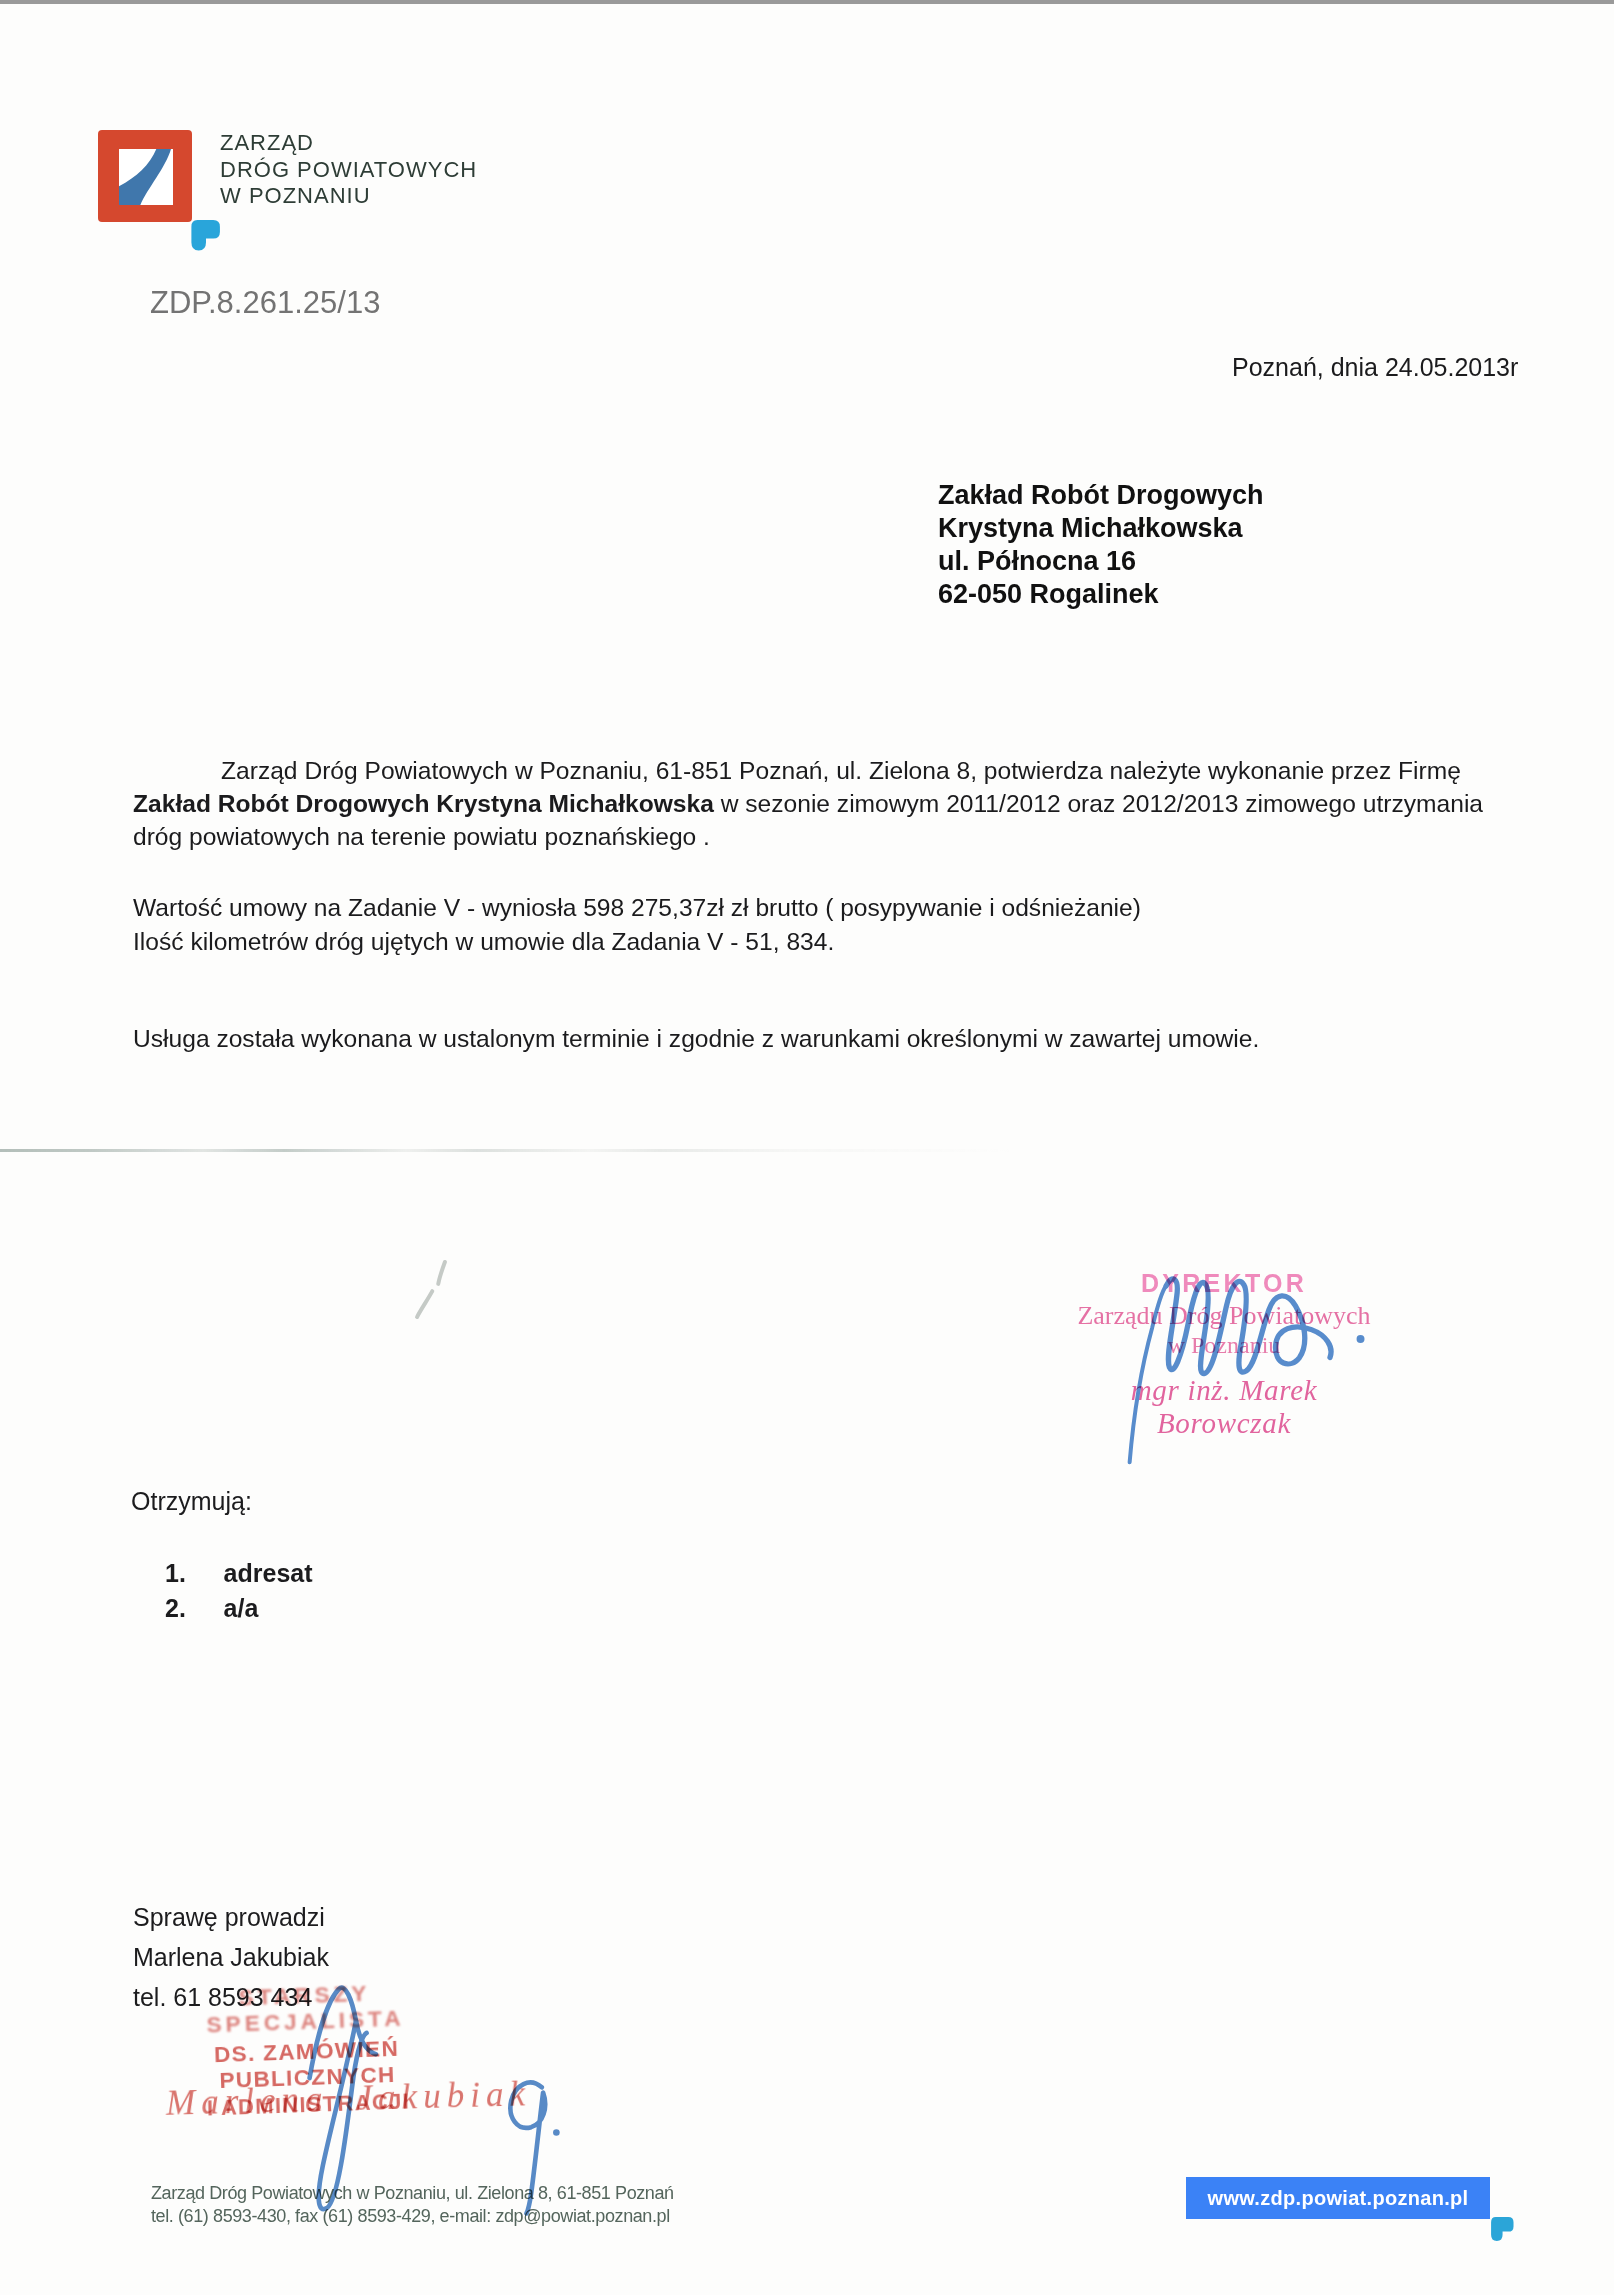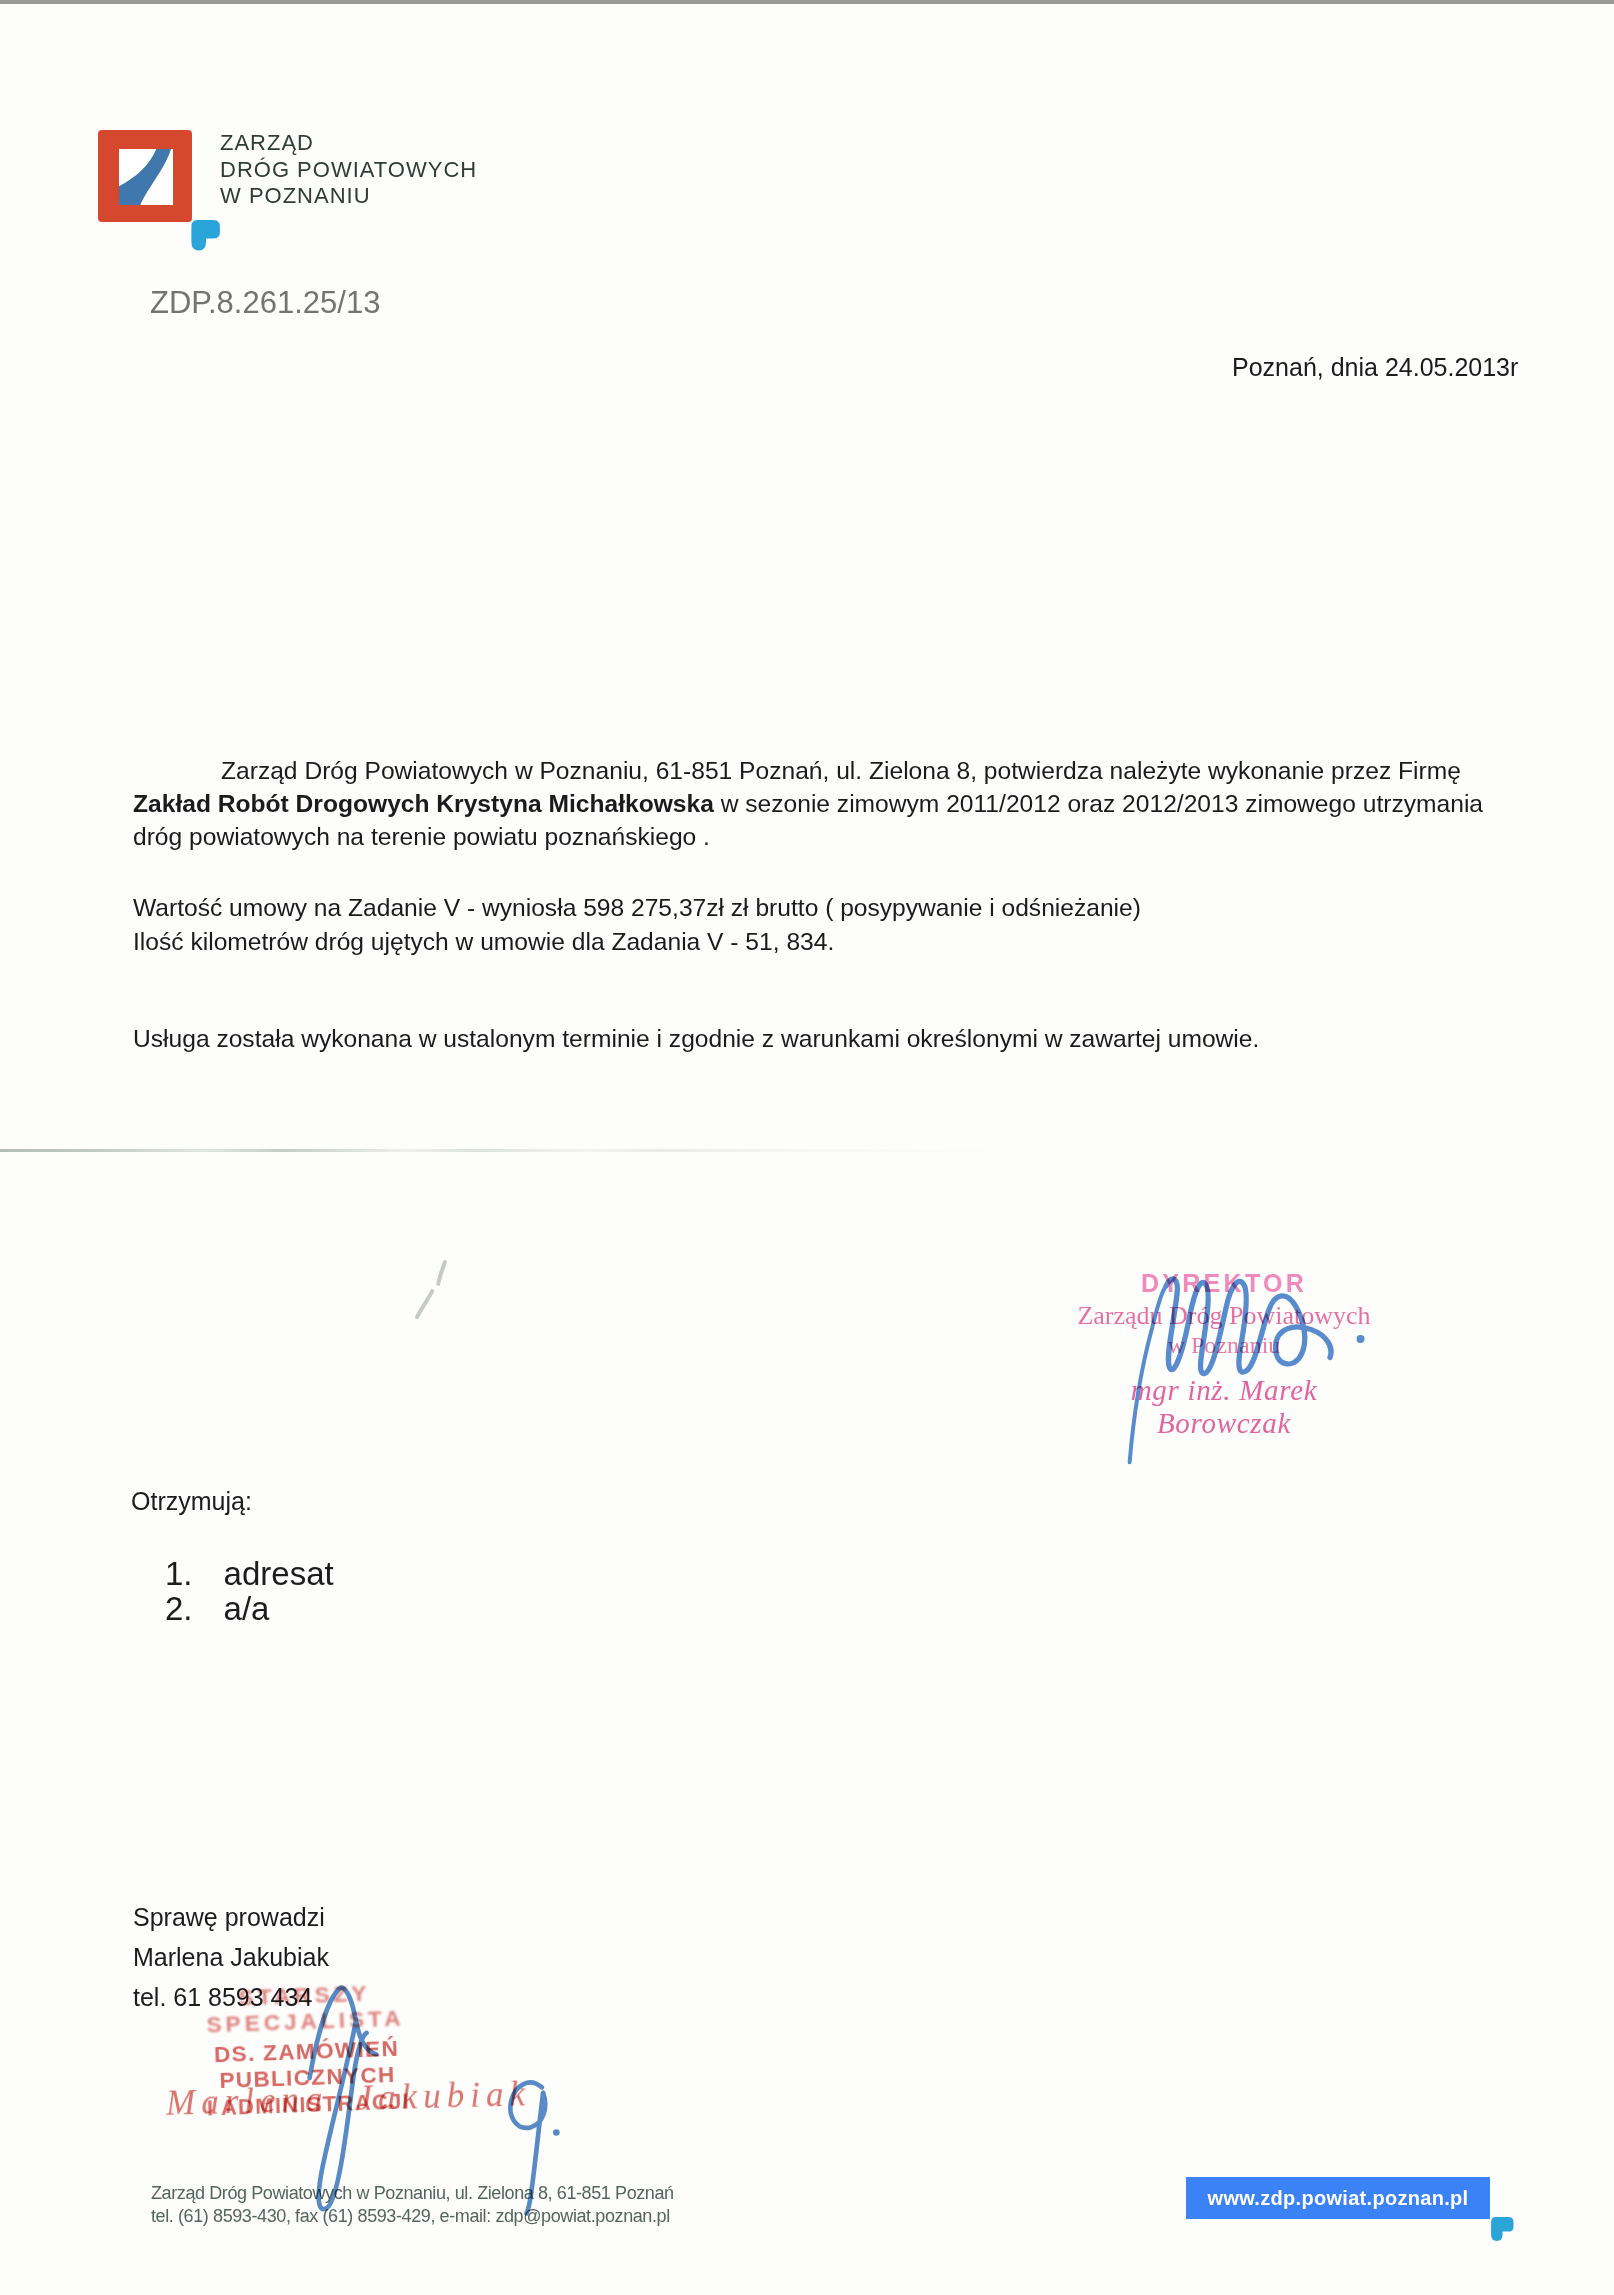--- a/index.html
+++ b/index.html
@@ -39,21 +39,21 @@
     filter:blur(0.7px);
   }
   
   .dstamp{left:1066px;top:1265px;width:316px;text-align:center;mix-blend-mode:multiply;}
   .ds-title{font-size:25px;font-weight:700;letter-spacing:3.3px;color:#ee6fae;filter:blur(0.5px);opacity:.8;}
   .ds-l2{font-family:"Liberation Serif",serif;font-size:26px;color:#e5679f;margin-top:3.3px;opacity:.92;filter:blur(0.2px);}
   .ds-l3{font-family:"Liberation Serif",serif;font-size:24px;color:#e5679f;margin-top:0.7px;opacity:.85;filter:blur(0.3px);}
   .ds-name{font-family:"Liberation Serif",serif;font-style:italic;font-size:29px;color:#e25d9b;margin-top:14.6px;letter-spacing:0.7px;opacity:.95;}
   
   .otrzymuja{left:131px;top:1483px;font-size:25px;}
-  .dist{left:165px;top:1552px;font-size:33px;line-height:35px;}
+  .dist{left:165px;top:1552px;font-size:25px;line-height:35px;font-weight:bold;}
   .dist .num{display:inline-block;width:36px;}
   .dist .lab{margin-left:22.6px;}
   
   .sprawe{left:133px;top:1893px;font-size:25px;line-height:40px;}
   
   .rstamp{left:147px;top:1979px;width:319px;text-align:center;transform:rotate(-2deg);
           color:#cf4a43;font-weight:700;mix-blend-mode:multiply;}
   .rs-l1{font-size:22.6px;letter-spacing:4px;filter:blur(1.1px);opacity:.68;}
   .rs-l2{font-size:22.6px;letter-spacing:1.3px;margin-top:4px;filter:blur(0.3px);opacity:.82;}
   .rs-l3{font-size:22px;letter-spacing:1.3px;margin-top:1.3px;filter:blur(0.3px);opacity:.8;}
@@ -90,20 +90,26 @@
   </div>
   <div class="abs logo-text">
     <div>ZARZĄD</div>
     <div>DRÓG POWIATOWYCH</div>
     <div>W POZNANIU</div>
   </div>
 
   <div class="abs ref">ZDP.8.261.25/13</div>
   <div class="abs date">Poznań, dnia 24.05.2013r</div>
 
+  <div class="abs addressee">
+    <div>Zakład Robót Drogowych</div>
+    <div>Krystyna Michałkowska</div>
+    <div>ul. Północna 16</div>
+    <div>62-050 Rogalinek</div>
+  </div>
 
   <div class="abs body-text p1">
     <div class="indent">Zarząd Dróg Powiatowych w Poznaniu, 61-851 Poznań, ul. Zielona 8, potwierdza należyte wykonanie przez  Firmę</div>
     <div><span class="b">Zakład Robót Drogowych Krystyna Michałkowska</span><span>  w sezonie zimowym 2011/2012 oraz 2012/2013 zimowego utrzymania</span></div>
     <div>dróg powiatowych na terenie powiatu poznańskiego .</div>
   </div>
 
   <div class="abs body-text p2">
     <div>Wartość umowy na Zadanie V -  wyniosła 598 275,37zł zł brutto ( posypywanie i odśnieżanie)</div>
     <div>Ilość kilometrów dróg ujętych w umowie dla Zadania V  - 51, 834.</div>

